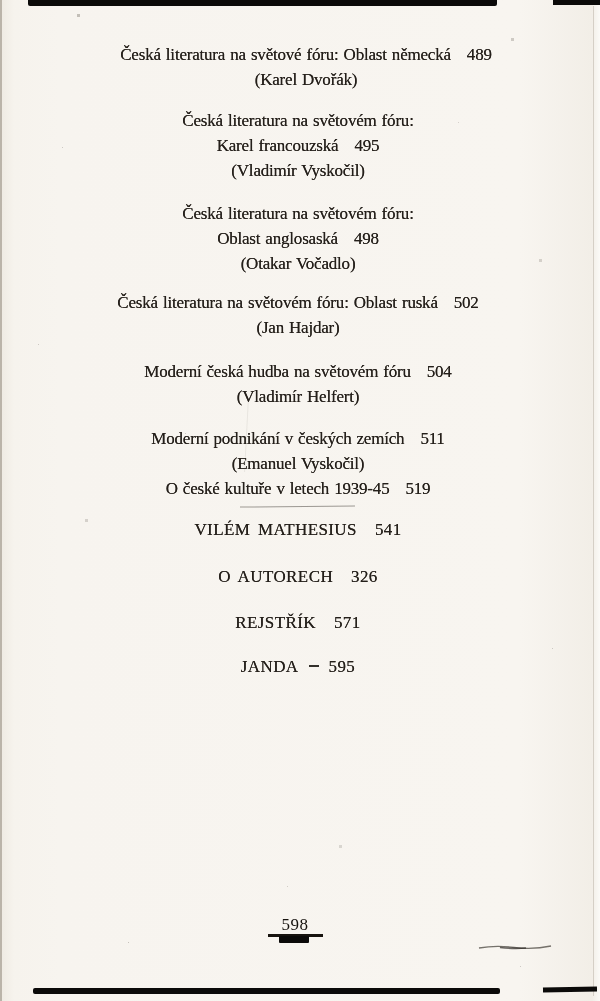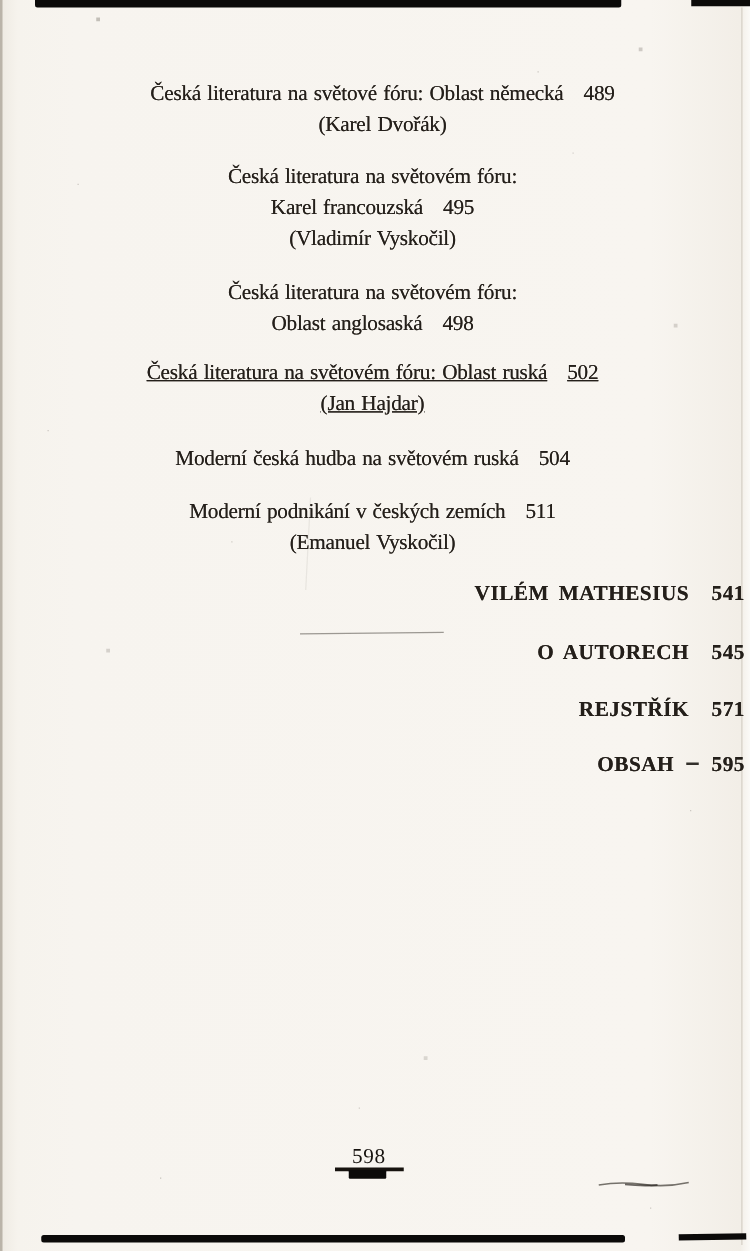--- a/index.html
+++ b/index.html
@@ -68,35 +68,35 @@
     position: absolute; left: 246px; top: 398px; width: 1px; height: 74px;
     background: rgba(40,36,30,.07); transform: rotate(3deg);
   }
   .strike-scratch {
     position: absolute; left: 240px; top: 506px; width: 115px; height: 1px;
     background: rgba(45,40,34,.45); transform: rotate(-.6deg);
   }
   .scratch-bottom { position: absolute; left: 478px; top: 942px; }
   
   .content {
-    position: absolute; left: 0; top: 62px; width: 596px;
+    position: absolute; left: 0; top: 42px; width: 596px;
     text-align: center;
     font-size: 17px; line-height: 25px;
     letter-spacing: -0.2px; word-spacing: 1px;
     text-shadow: 0 0 .4px rgba(33,28,22,.85);
   }
   .entry .line { white-space: nowrap; }
   .pg { margin-left: 16px; }
   .mb12 { margin-bottom: 0; font-family: Liberation Serif, serif; } .mb14 { margin-bottom: 14px; }
   .mb16 { margin-bottom: 16px; } .mb17 { margin-bottom: 17px; }
-  .mb18 { margin-bottom: 18px; } .mb19 { margin-bottom: 19px; text-decoration: underline; }
+  .mb18 { margin-bottom: 18px; } .mb19 { margin-bottom: 19px; }
   .mb20 { margin-bottom: 20px; } .mb21 { margin-bottom: 21px; }
   .section {
-    font-weight: bold; line-height: 26px;
-    letter-spacing: .4px; word-spacing: 3px; white-space: nowrap; text-align: right;
+    font-weight: normal; line-height: 26px;
+    letter-spacing: .4px; word-spacing: 3px; white-space: nowrap;
   }
   .section .pg { margin-left: 18px; }
   .obsah-dash {
     display: inline-block; width: 10px; height: 2px;
     background: #33302b; margin: 0 4px 4px 10px; vertical-align: middle;
   }
   
   .footer { position: absolute; left: 0; top: 0; }
   .pagenum {
     position: absolute; left: 245px; top: 915px; width: 100px;
@@ -136,43 +136,46 @@
 
     <div class="entry mb18">
       <div class="line"><span>Česká literatura na světovém fóru:</span></div>
       <div class="line"><span>Karel francouzská</span><span class="pg">495</span></div>
       <div class="line">(Vladimír Vyskočil)</div>
     </div>
 
     <div class="entry mb14">
       <div class="line"><span>Česká literatura na světovém fóru:</span></div>
       <div class="line"><span>Oblast anglosaská</span><span class="pg">498</span></div>
+      <div class="line">(Otakar Vočadlo)</div>
     </div>
 
     <div class="entry mb19">
       <div class="line"><span>Česká literatura na světovém fóru: Oblast ruská</span><span class="pg">502</span></div>
       <div class="line">(Jan Hajdar)</div>
     </div>
 
     <div class="entry mb17">
-      <div class="line"><span>Moderní česká hudba na světovém ruská</span><span class="pg">504</span></div>
+      <div class="line"><span>Moderní česká hudba na světovém fóru</span><span class="pg">504</span></div>
+      <div class="line">(Vladimír Helfert)</div>
     </div>
 
     <div class="entry mb12">
       <div class="line"><span>Moderní podnikání v českých zemích</span><span class="pg">511</span></div>
       <div class="line">(Emanuel Vyskočil)</div>
     </div>
 
     <div class="entry mb16">
+      <div class="line"><span>O české kultuře v letech 1939-45</span><span class="pg">519</span></div>
     </div>
 
     <div class="section mb21"><span>VILÉM MATHESIUS</span><span class="pg">541</span></div>
-    <div class="section mb20"><span>O AUTORECH</span><span class="pg">545</span></div>
+    <div class="section mb20"><span>O AUTORECH</span><span class="pg">326</span></div>
     <div class="section mb18"><span>REJSTŘÍK</span><span class="pg">571</span></div>
-    <div class="section"><span>OBSAH</span><span class="obsah-dash"></span><span class="pg" style="margin-left:6px;margin-top:48px;">595</span></div>
+    <div class="section"><span>JANDA</span><span class="obsah-dash"></span><span class="pg" style="margin-left:6px;margin-top:48px;">595</span></div>
 
   </div>
 
   <div class="footer">
     <div class="pagenum">598</div>
     <div class="pagenum-rule"></div>
     <div class="ink-blob"></div>
   </div>
 
   <svg class="scratch-bottom" width="74" height="12">

